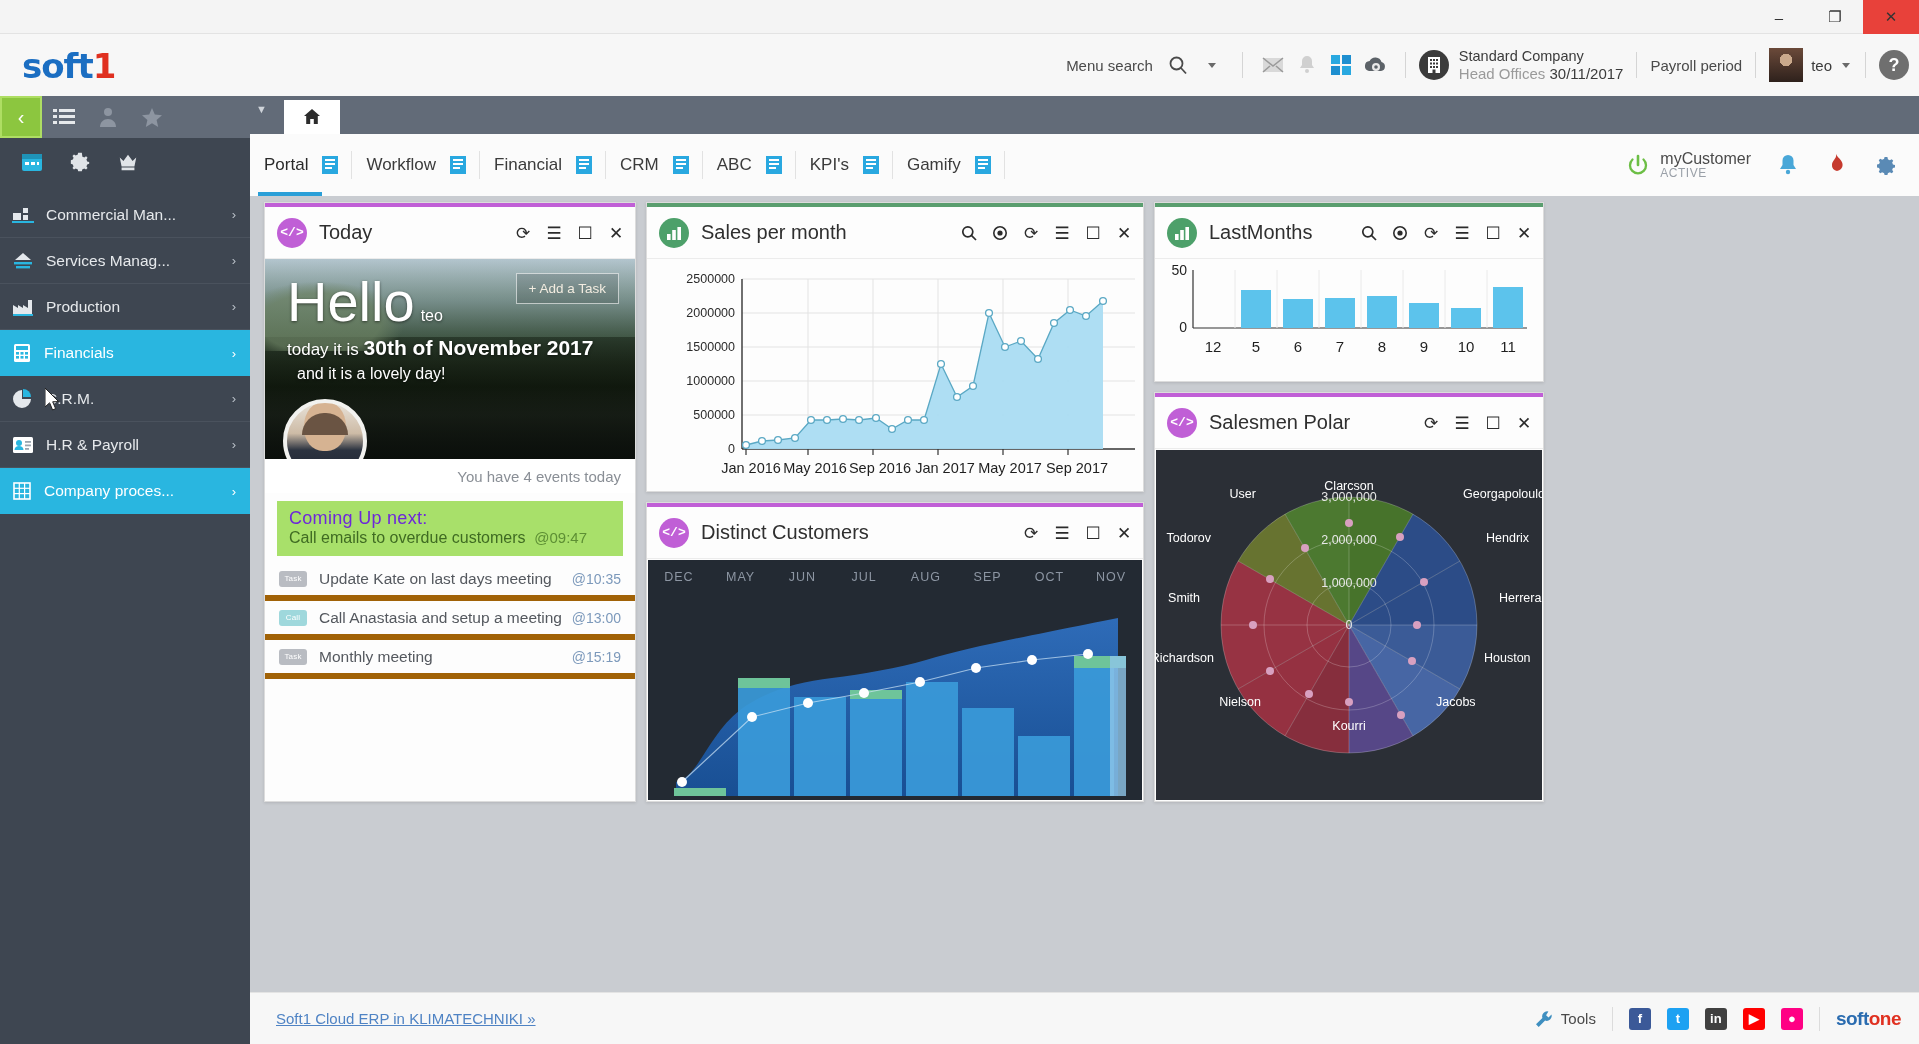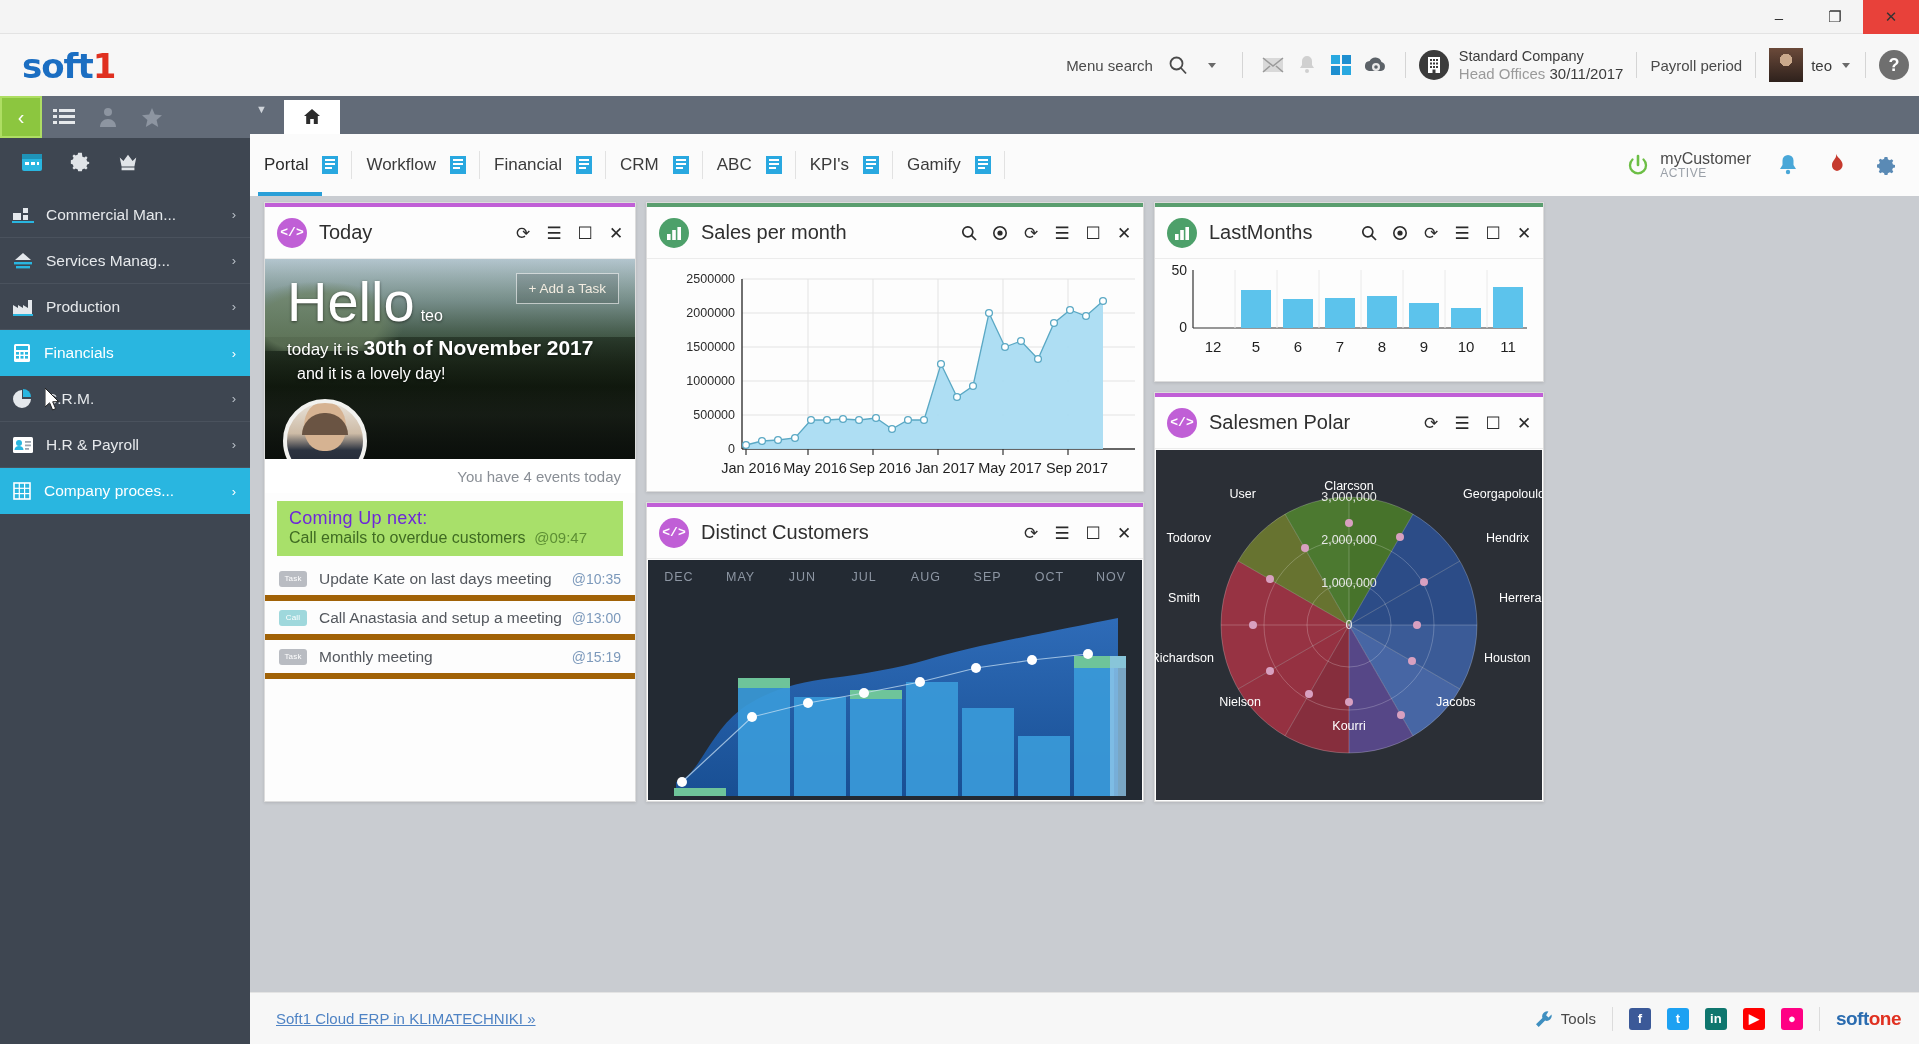--- a/index.html
+++ b/index.html
@@ -1070,19 +1070,19 @@
       <span>
         <svg width="20" height="20" viewBox="0 0 20 20">
             <path d="M14.4 2.5a5 5 0 0 0-6 6.4L2 15.3 4.7 18l6.4-6.4a5 5 0 0 0 6.4-6l-3 3-2.4-2.4z" fill="#3f8fc0"></path>
           </svg>
       </span>
       <span>Tools</span>
     </div>
     <span class="footsep"></span>
     <span class="social" style="background:#3b5998">f</span>
     <span class="social" style="background:#1da1f2">t</span>
-    <span class="social" style="background:#0f766e">in</span>
+    <span class="social" style="background:#404040">in</span>
     <span class="social" style="background:#ff0000">▶</span>
     <span class="social" style="background:#ff0084">●</span>
     <span class="footsep"></span>
     <span id="softone-logo"><span>soft</span><span class="o">one</span></span>
   </div>
 </div>
 
 </body></html>

